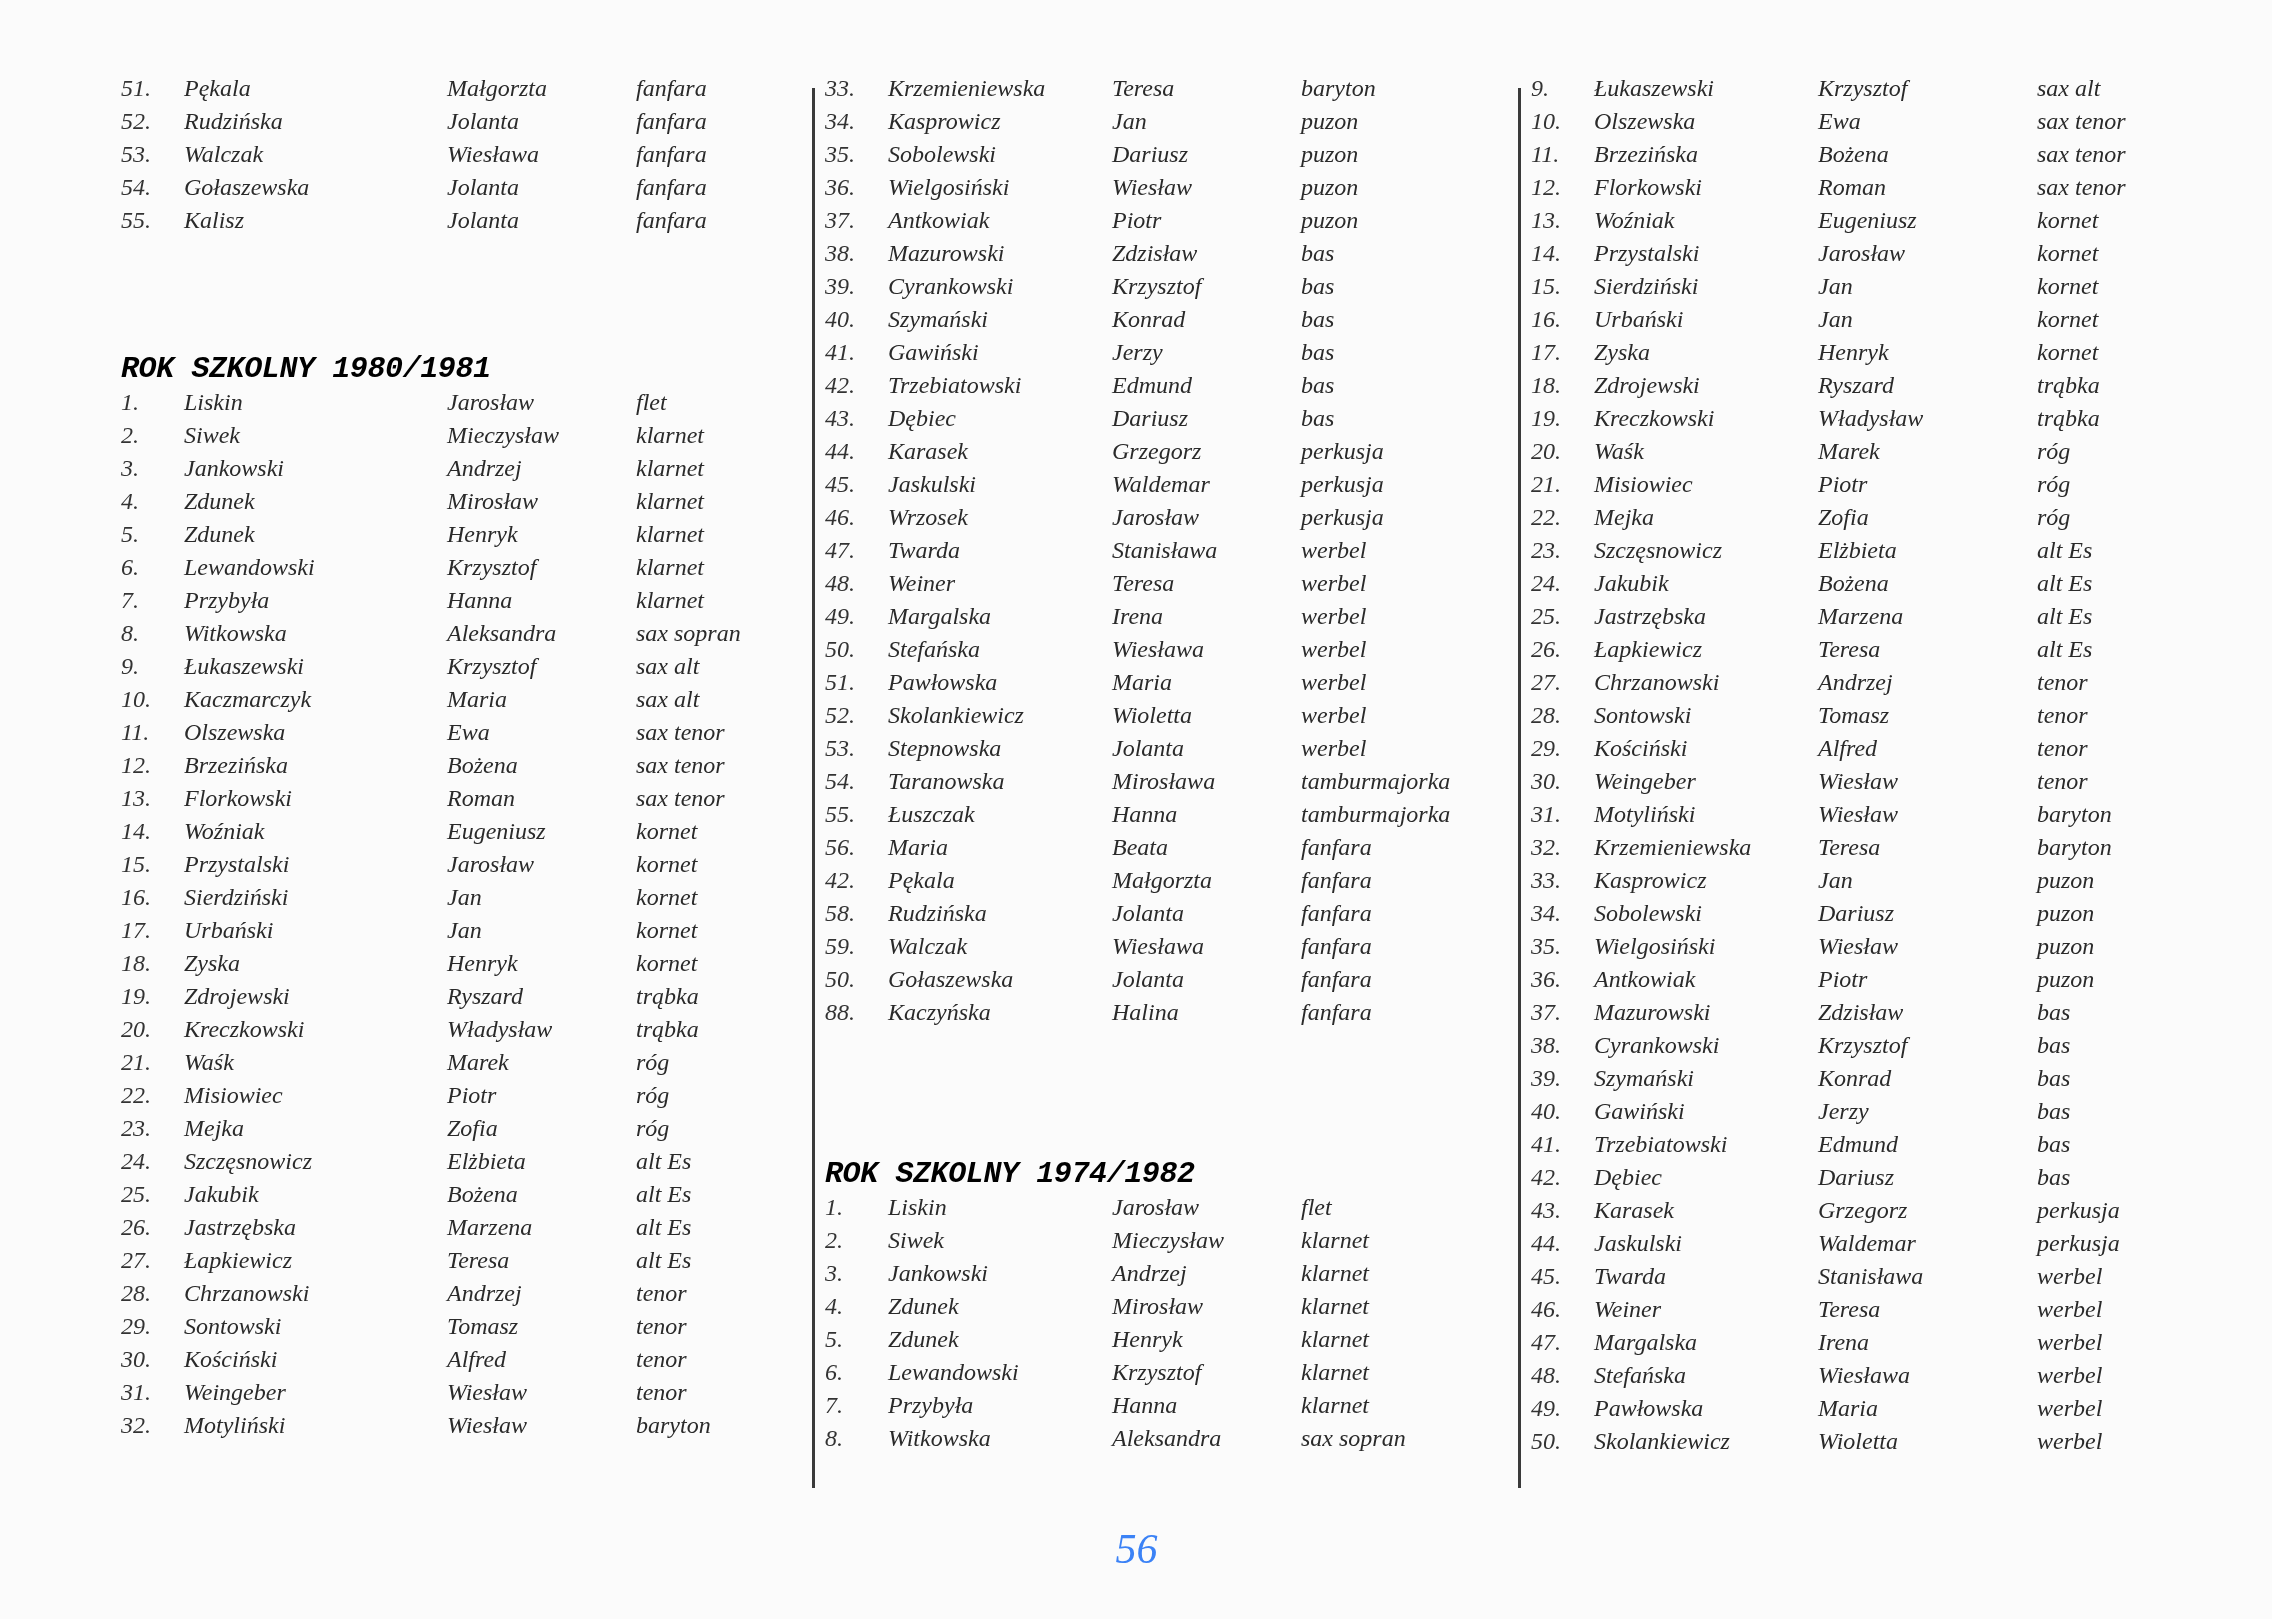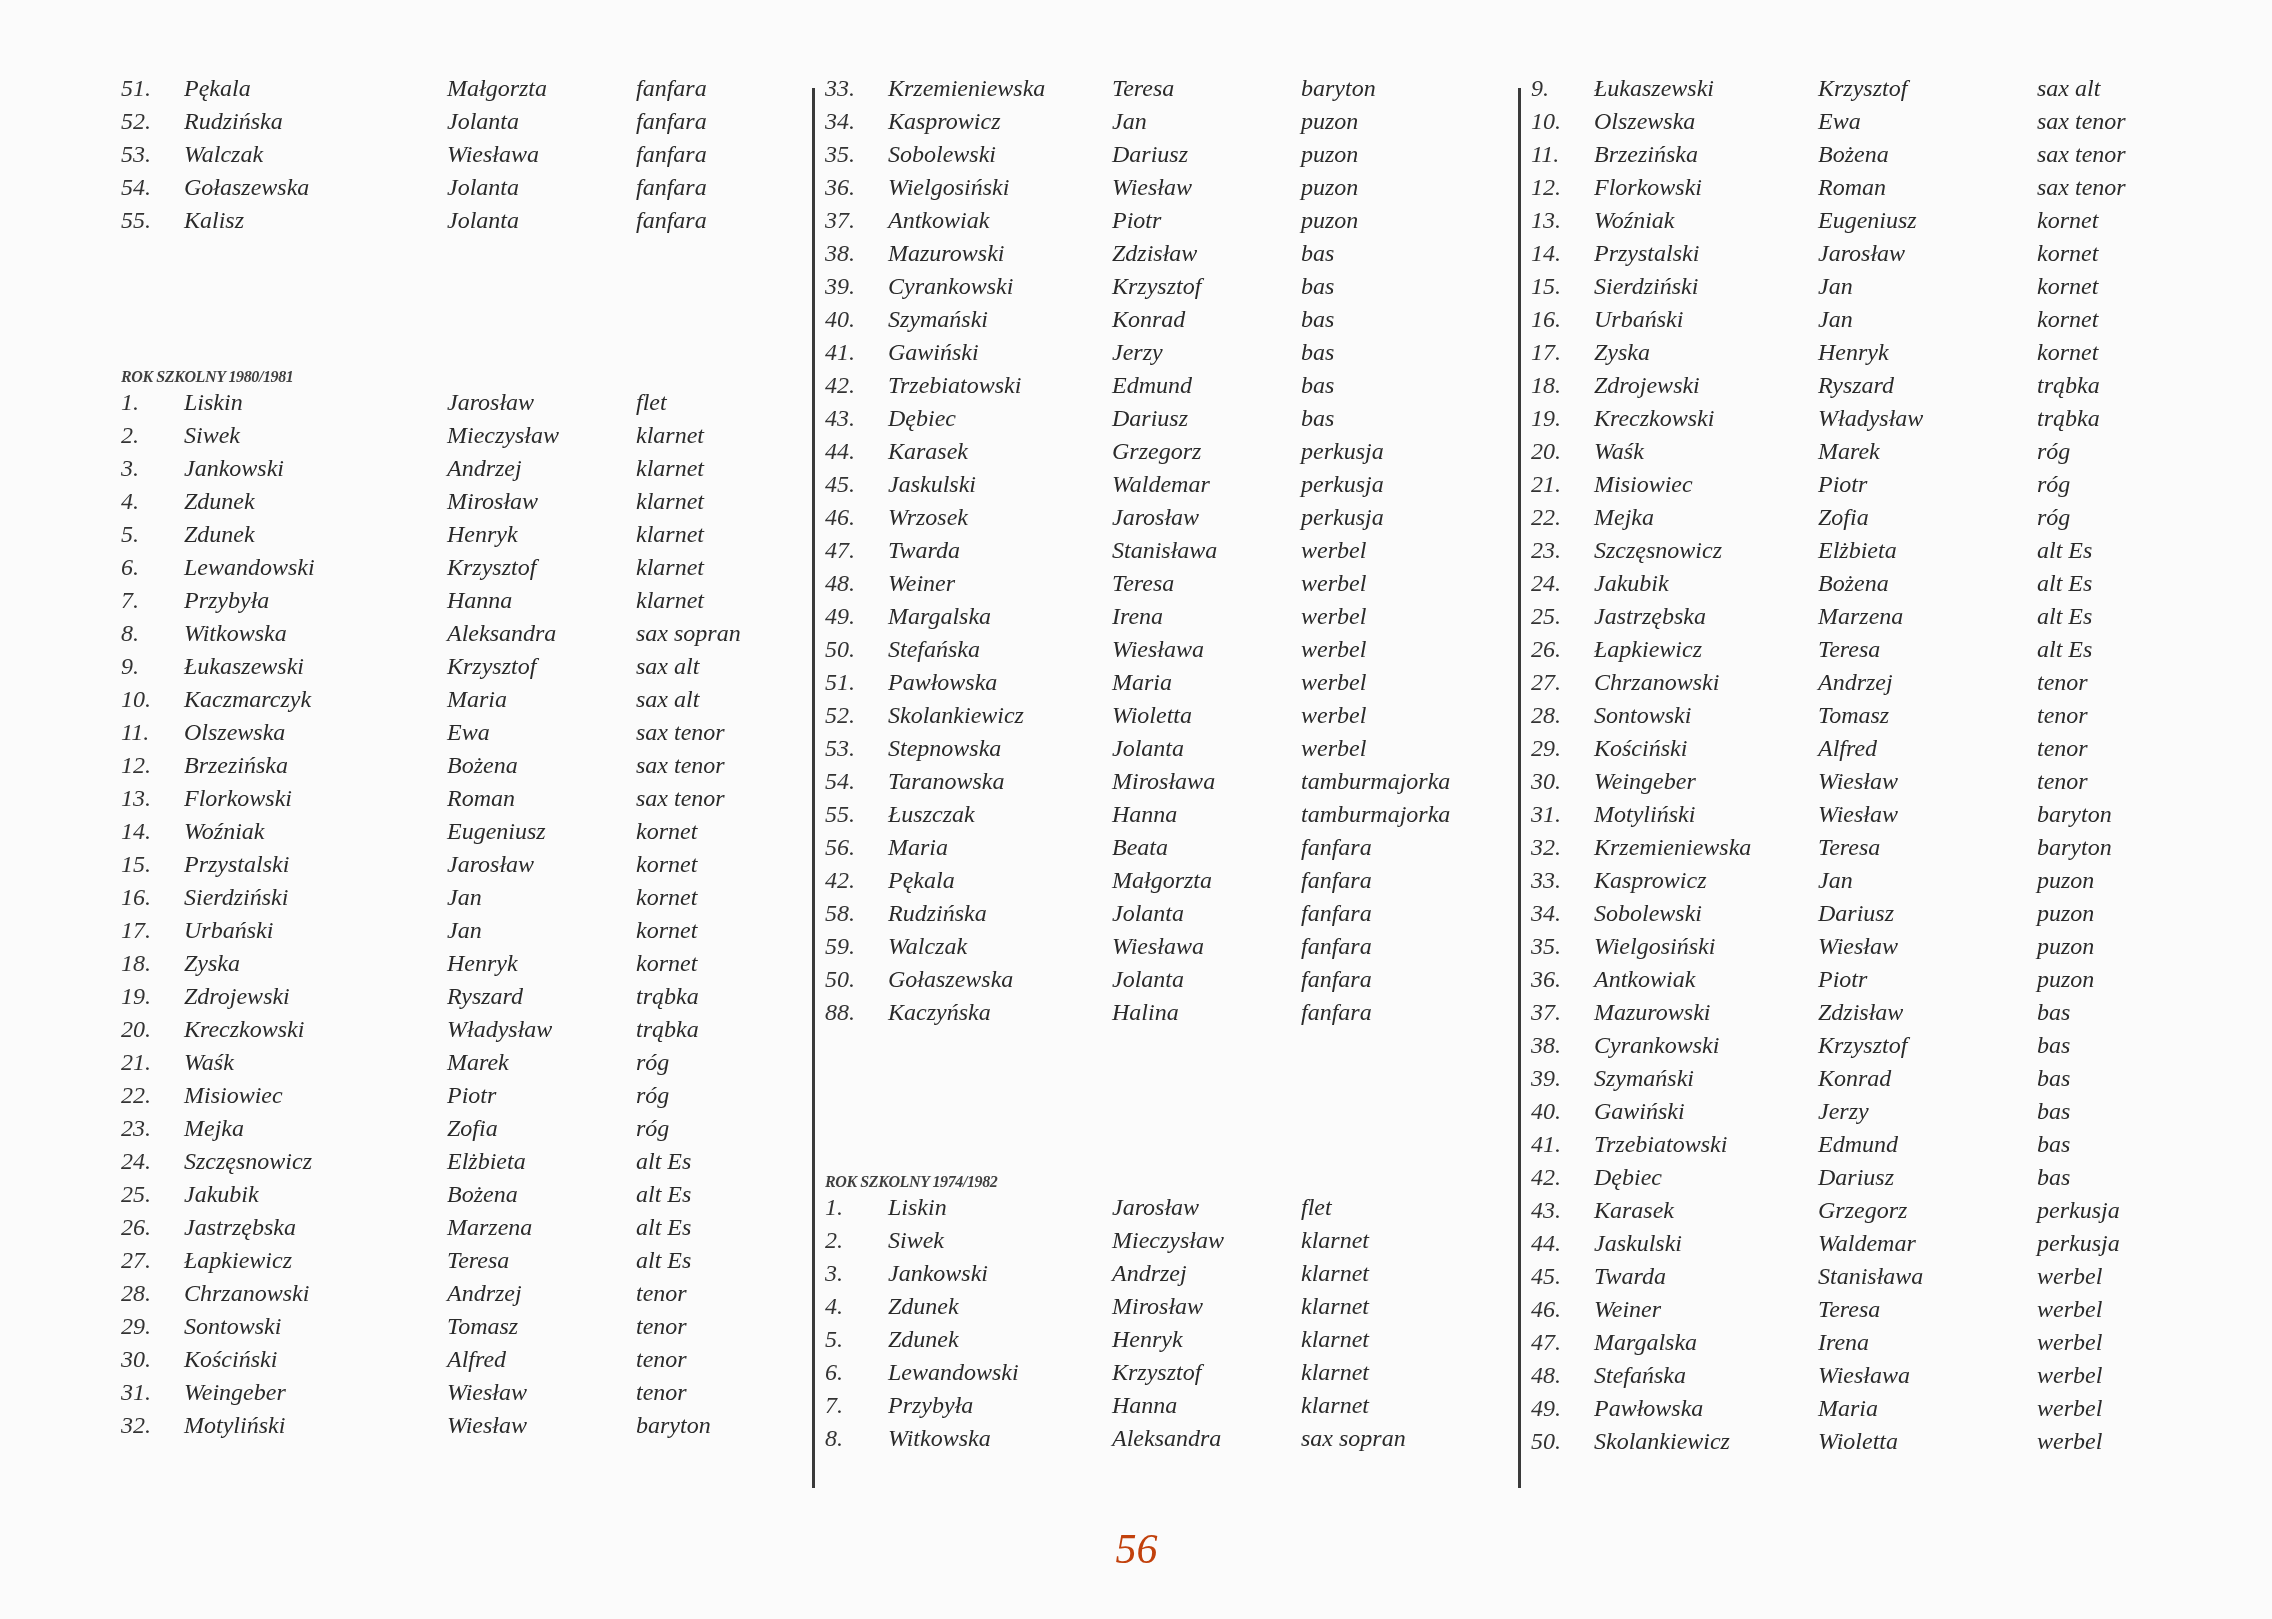--- a/index.html
+++ b/index.html
@@ -39,41 +39,41 @@
   }
   .num { width: 63px; display: inline-block; color: #333; }
   .surname { width: 263px; display: inline-block; }
   .firstname { width: 189px; display: inline-block; }
   .instrument { display: inline-block; }
   #col-mid .surname { width: 224px; }
   #col-mid .firstname { width: 189px; }
   #col-right .surname { width: 224px; }
   #col-right .firstname { width: 219px; }
   .year-heading {
-    font-family: Liberation Serif, serif;
+    font-family: Liberation Mono, monospace;
     font-style: italic;
     font-weight: bold;
-    font-size: 16px;
-    color: #404040;
+    font-size: 30px;
+    color: #000000;
     height: 35px;
     display: flex;
     align-items: flex-end;
     letter-spacing: -0.4px;
   }
   .spacer { height: 114px; }
   .spacer-mid { height: 127px; }
   #page-number {
     position: absolute;
     left: 0; right: 0;
     top: 1525px;
     text-align: center;
     font-family: "Liberation Serif", "DejaVu Serif", serif;
     font-style: italic;
     font-size: 42px;
-    color: #c2410c;
+    color: #3b82f6;
   }
 </style>
 </head>
 <body>
 
 <div id="col-left" class="col">
   <div>
       <div class="row">
         <span class="num">51.</span>
         <span class="surname">Pękala</span>

